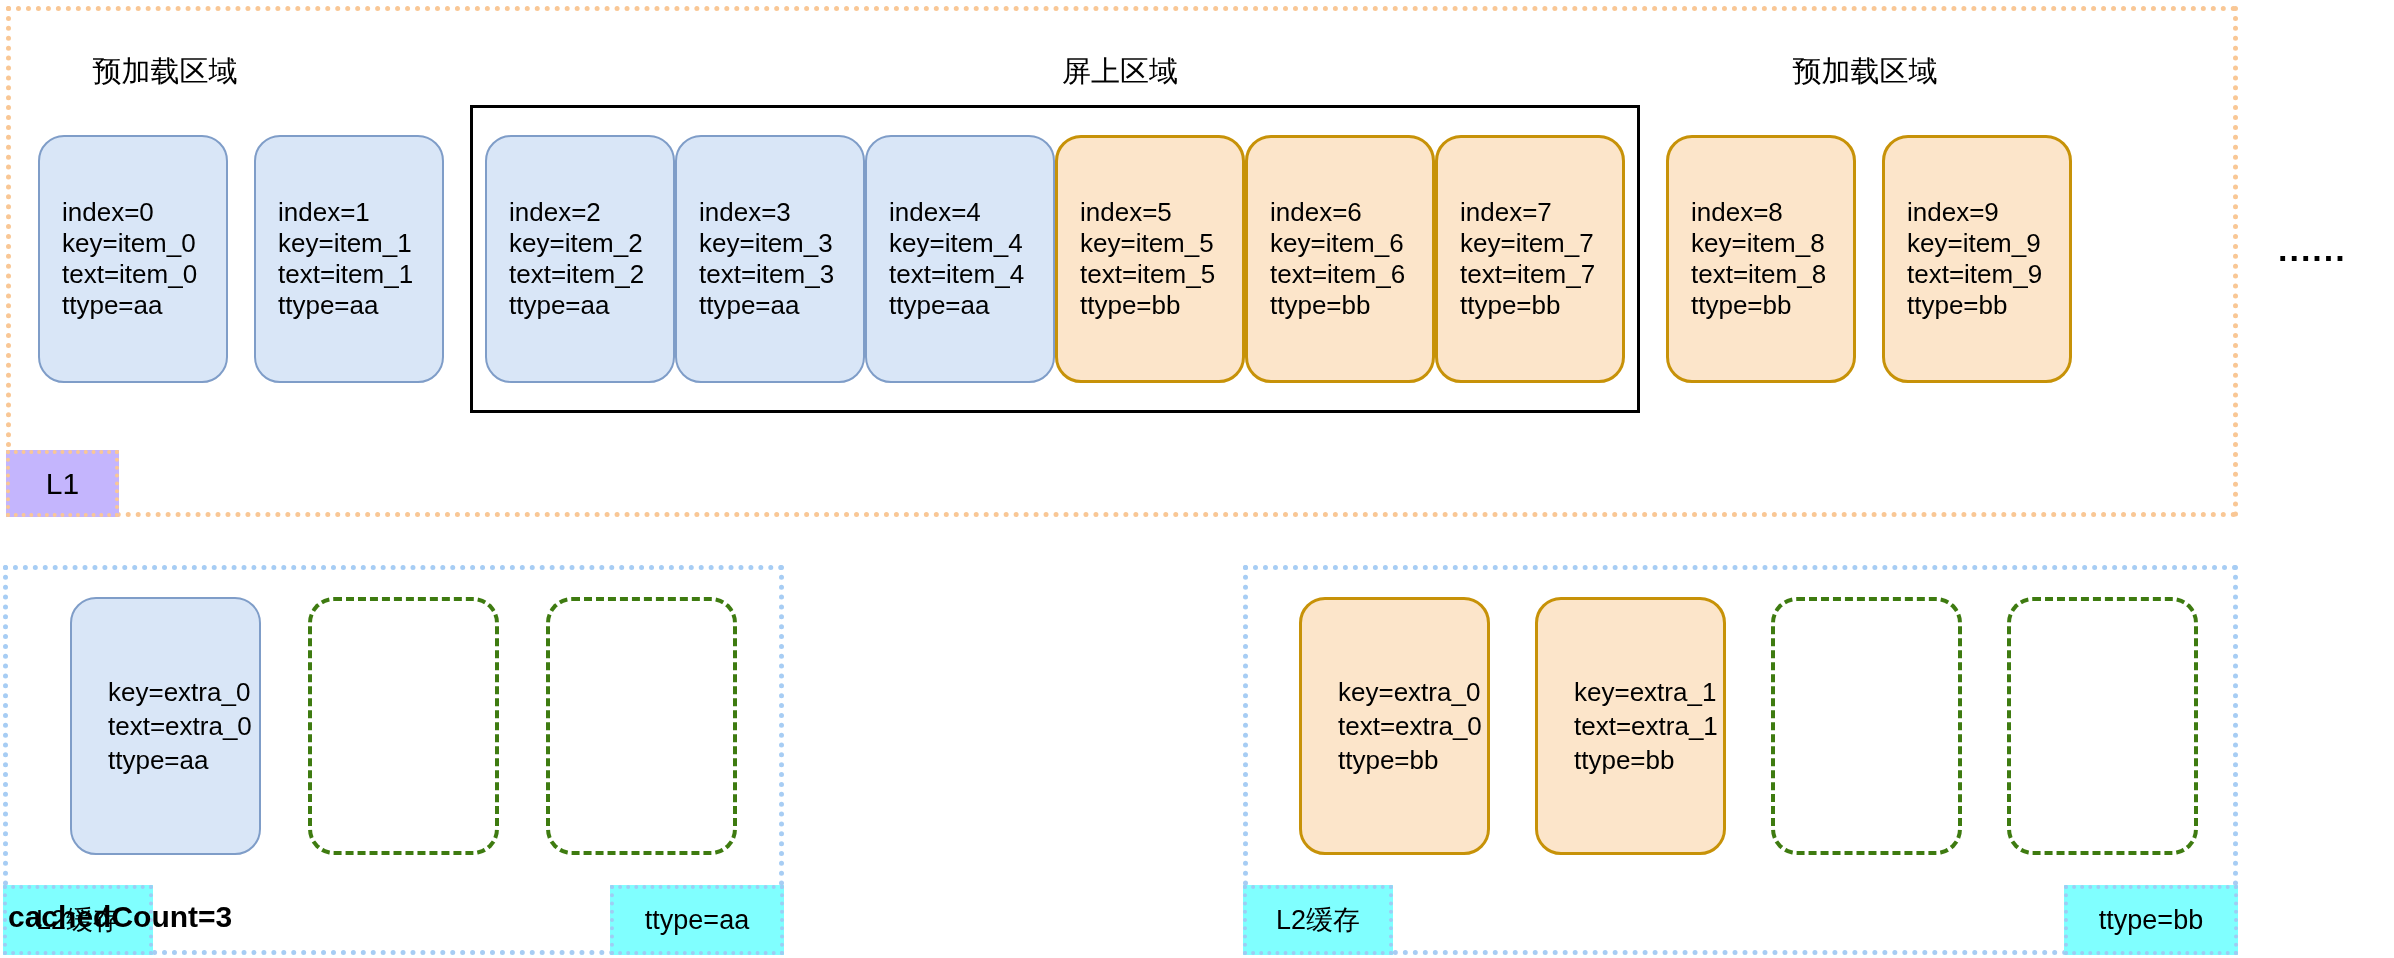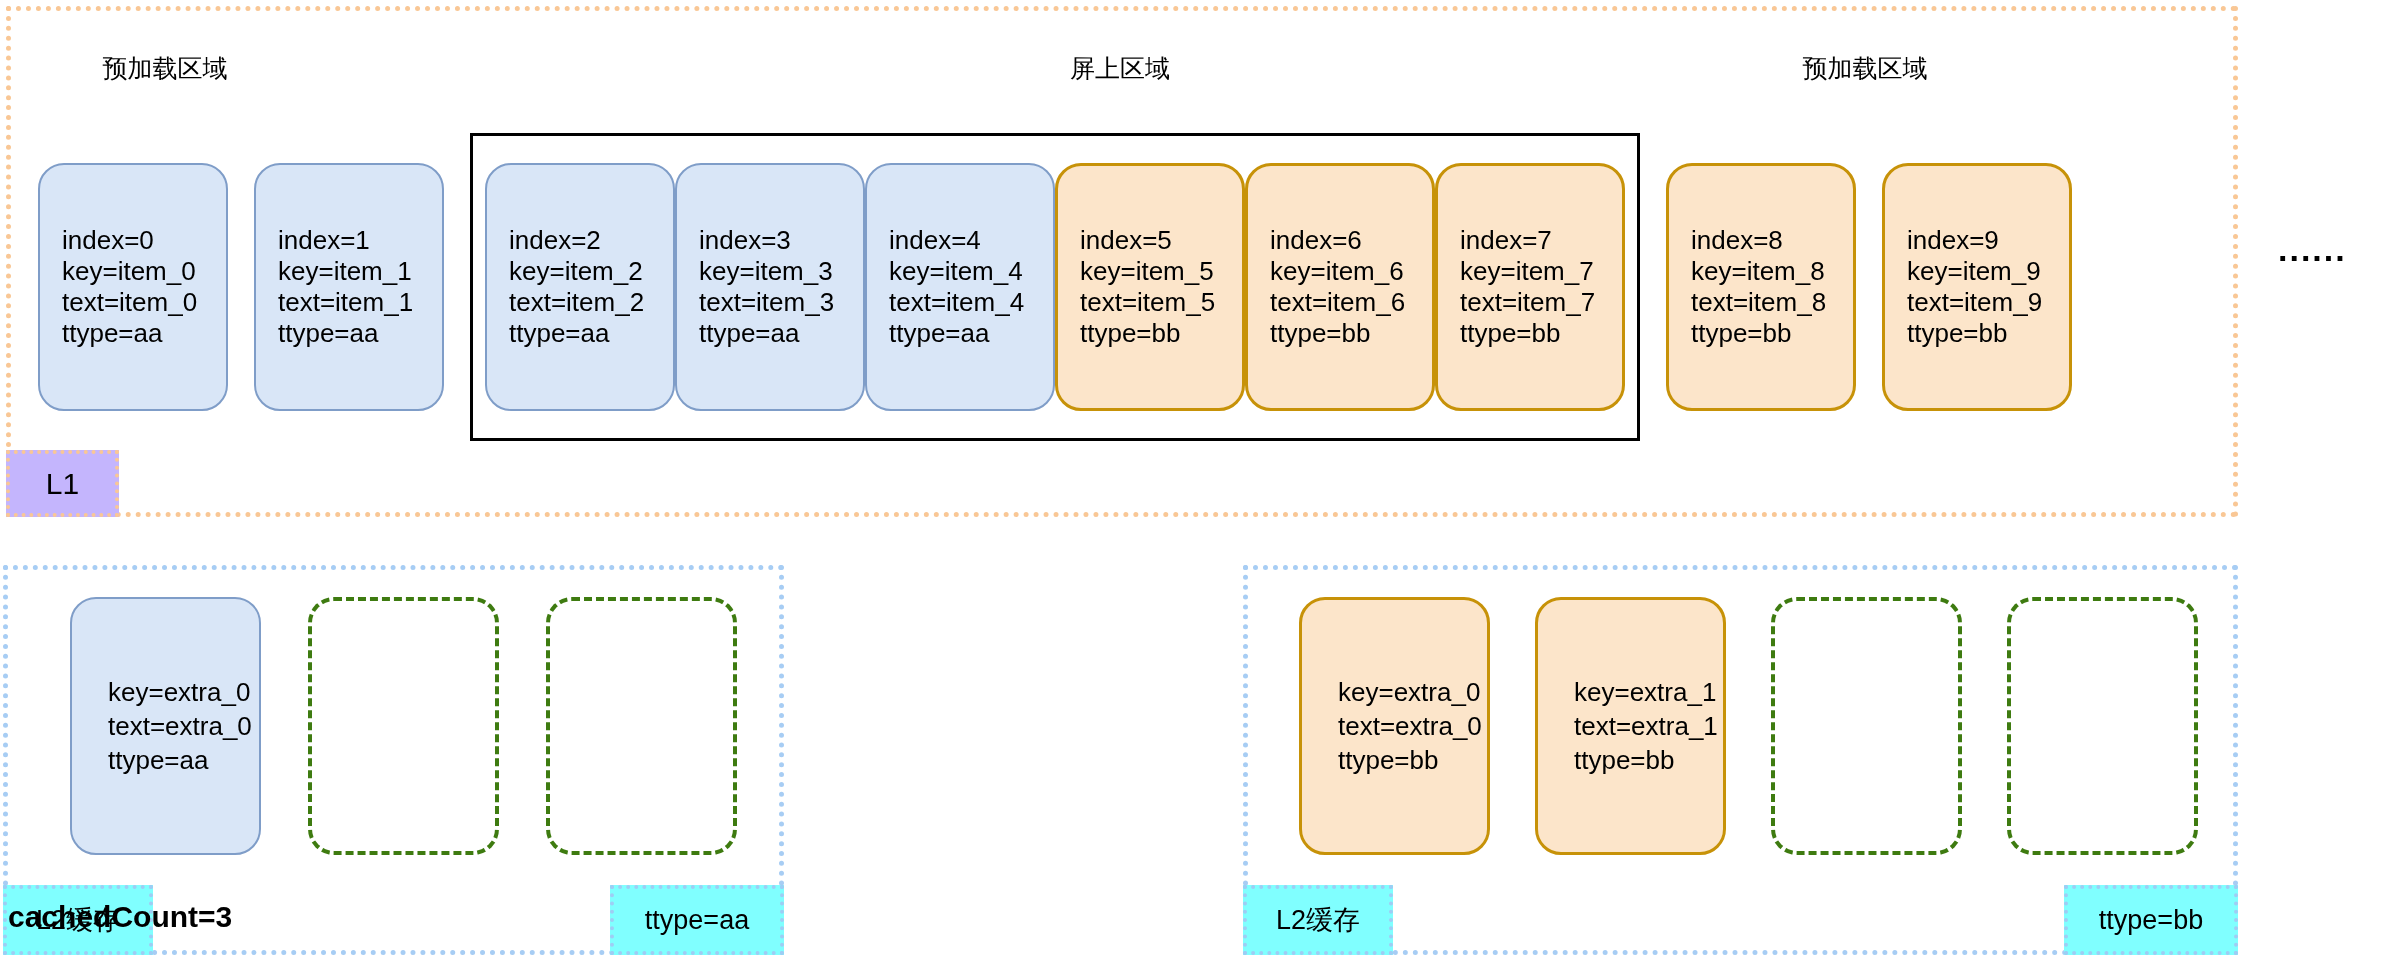--- a/index.html
+++ b/index.html
@@ -8,28 +8,28 @@
     font-family:"Liberation Sans","DejaVu Sans",sans-serif;color:#000;
     overflow:hidden;
   }
   
   .l1{
     position:absolute;left:6px;top:6px;width:2232px;height:511px;
     border:5px dotted #f9c795;box-sizing:border-box;
   }
   .region-label{
     position:absolute;top:41px;transform:translateX(-50%);
-    font-size:25px;white-space:nowrap;
+    font-size:29px;white-space:nowrap;
   }
   .region-label.left{left:154px;}
   .region-label.mid{left:1109px;}
   .region-label.right{left:1854px;}
   .cards-row{
     position:absolute;left:0;top:94px;display:flex;align-items:center;
-    padding-left:27px;gap:26px;margin-top:28px;
+    padding-left:27px;gap:26px;
   }
   .card{
     width:190px;height:248px;box-sizing:border-box;border-radius:26px;
     display:flex;flex-direction:column;justify-content:center;
     padding-left:22px;font-size:26px;line-height:31px;flex:none;
   }
   .card.blue{background:#d9e6f7;border:2px solid #7f9dc8;}
   .card.orange{background:#fce5ca;border:3px solid #c79208;}
   .screen-box{
     display:flex;align-items:center;flex:none;

